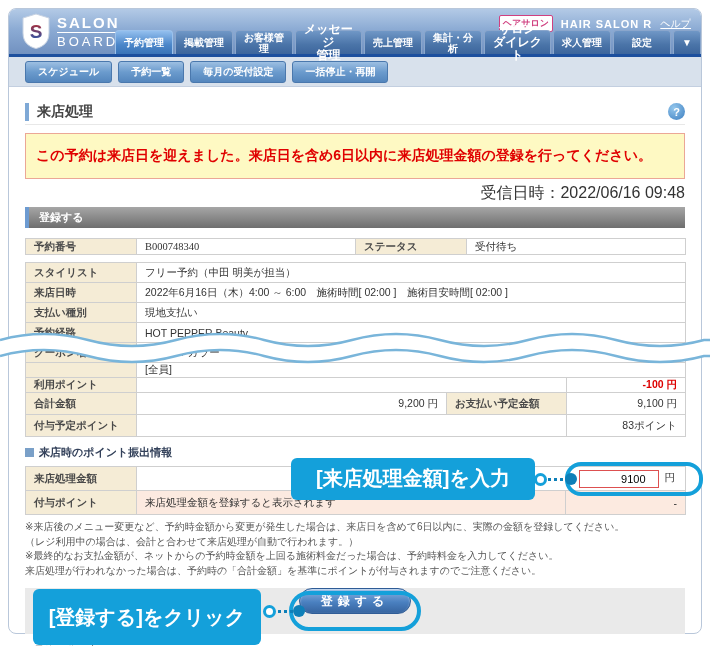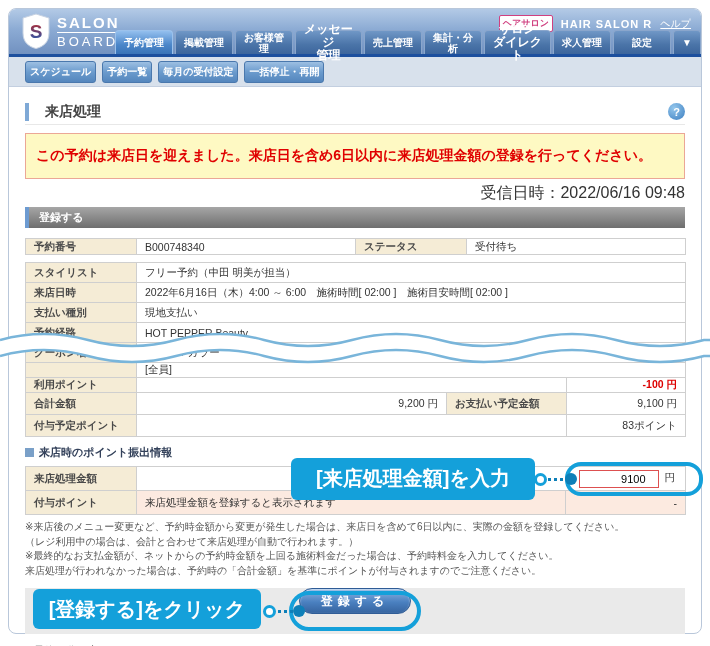--- a/index.html
+++ b/index.html
@@ -32,45 +32,45 @@
   .tab.two { font-size:12px; }
   .tab.active { background:linear-gradient(180deg,#93bfee,#4b86c9 60%,#3a74b8);
     border-color:#9cc2ec; }
   .tab.more { min-width:28px; }
 
   
   .subnav { height:30px; background:#d8e1ec; border-bottom:1px solid #c3cfe0;
     display:flex; align-items:center; gap:6px; padding-left:16px; }
   .sbtn { background:linear-gradient(180deg,#9dbfe2,#6b9bcd 50%,#5486bd);
     border:1px solid #4a78ad; border-radius:3px; color:#fff; font-size:10px;
-    font-weight:bold; padding:3px 4px; cursor:pointer; }
+    font-weight:bold; padding:3px 12px; cursor:pointer; }
 
   
   .content { padding:0 16px; }
   .title-row { margin-top:12px; height:26px; display:flex; align-items:center;
     border-bottom:1px solid #e8e8e8; }
-  .page-title { border-left:4px solid #7fa9d6; padding-left:16px; font-size:14px;
+  .page-title { border-left:4px solid #7fa9d6; padding-left:8px; font-size:14px;
     font-weight:bold; color:#444; }
   .help-icon { margin-left:auto; width:17px; height:17px; border-radius:50%;
     background:radial-gradient(circle at 35% 30%,#93c6ec,#3d7fc1); color:#fff;
     font-size:11px; font-weight:bold; display:flex; align-items:center;
     justify-content:center; cursor:pointer; }
   .alert { margin-top:8px; border:1px solid #eba796; background:#fef9c3;
     color:#e00000; font-size:14px; font-weight:bold; padding:13px 10px; }
   .received { margin-top:4px; text-align:right; font-size:16px; color:#333; }
   .sec-hdr { margin-top:3px; height:21px; display:flex; align-items:center;
     background:linear-gradient(180deg,#a6a6a6,#6e6e6e); border-left:4px solid #6d9bd1;
     color:#fff; font-size:11px; font-weight:bold; padding-left:10px; }
 
   table { width:100%; border-collapse:collapse; table-layout:fixed; }
   td { border:1px solid #cfcfcf; font-size:10.5px; color:#333; padding:0 8px; vertical-align:middle; }
   td.lbl { background:#f5ecd6; font-weight:bold; color:#4a4a4a; }
   td.num { text-align:right; }
   td.red { color:#dd0000; font-weight:bold; }
-  .t1a { margin-top:10px; } .t1a tr { height:16px; }
+  .t1a { margin-top:10px; } .t1a tr { height:16px;font-family:Liberation Serif, serif; }
   .t1b { margin-top:7px; }
   .t1b tr.r20 { height:20px; } .t1b tr.r11 { height:11px; } .t1b tr.r12 { height:12px; }
   .t1b tr.r22 { height:22px;margin-top:27px; }
   .peek { position:relative; z-index:31; }
   .sec2-title { margin-top:8px; display:flex; align-items:center; gap:5px;
     font-size:11px; font-weight:bold; color:#33415a; }
   .bullet { width:9px; height:9px; background:#7aa0c8; display:inline-block; }
   .t2 { margin-top:6px; } .t2 tr { height:24px; }
   td.pink { background:#fceae0; }
   .amount-cell { position:relative; text-align:right; padding-right:10px; }
@@ -107,21 +107,21 @@
     background:#0d7fb8; z-index:40; }
   .hl { position:absolute; border:4px solid #14a0da; z-index:39; pointer-events:none; }
   .hl-input { right:-18px; top:50%; transform:translateY(-50%); width:138px; height:34px;
     border-radius:16px; }
   .co1 { right:150px; top:50%; transform:translateY(-50%); width:244px; height:42px; }
   .ring1 { right:138px; top:50%; margin-top:-6px; }
   .dots1 { right:122px; top:50%; margin-top:-1px; }
   .solid1 { right:108px; top:50%; margin-top:-6px; }
   .hl-btn { left:50%; top:50%; transform:translate(-50%,-50%); width:132px; height:40px;
     border-radius:20px; }
-  .co2 { left:8px; top:1px; width:228px; height:40px; }
+  .co2 { left:8px; top:1px; width:228px; height:56px; }
   .ring2 { left:238px; top:50%; margin-top:-6px; }
   .dots2 { left:253px; top:50%; margin-top:-1px; }
   .solid2 { left:268px; top:50%; margin-top:-6px; }
 </style>
 </head>
 <body>
 
 <div class="card">
 
   <div class="hdr">

